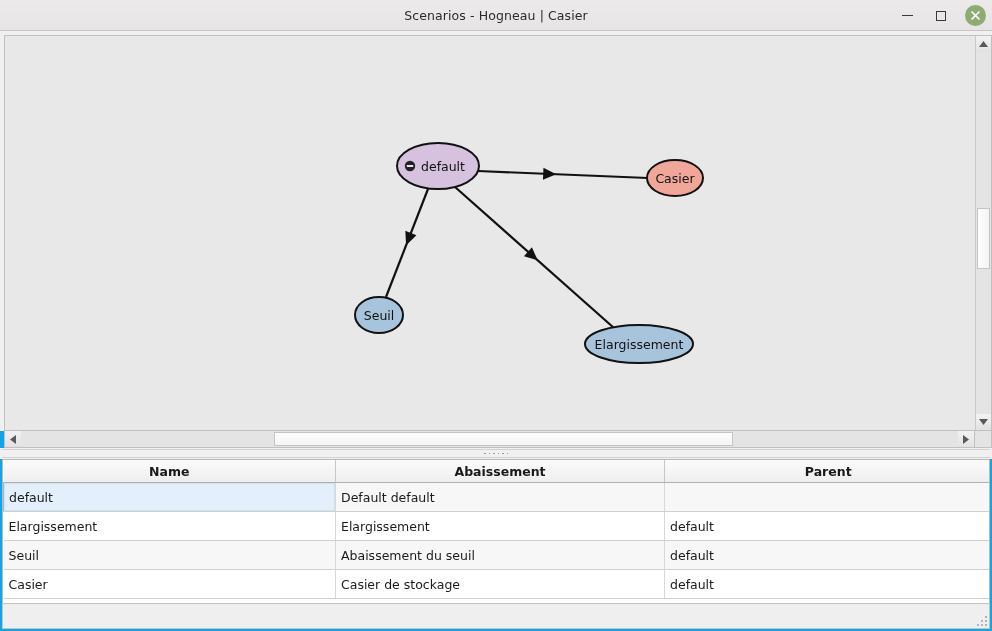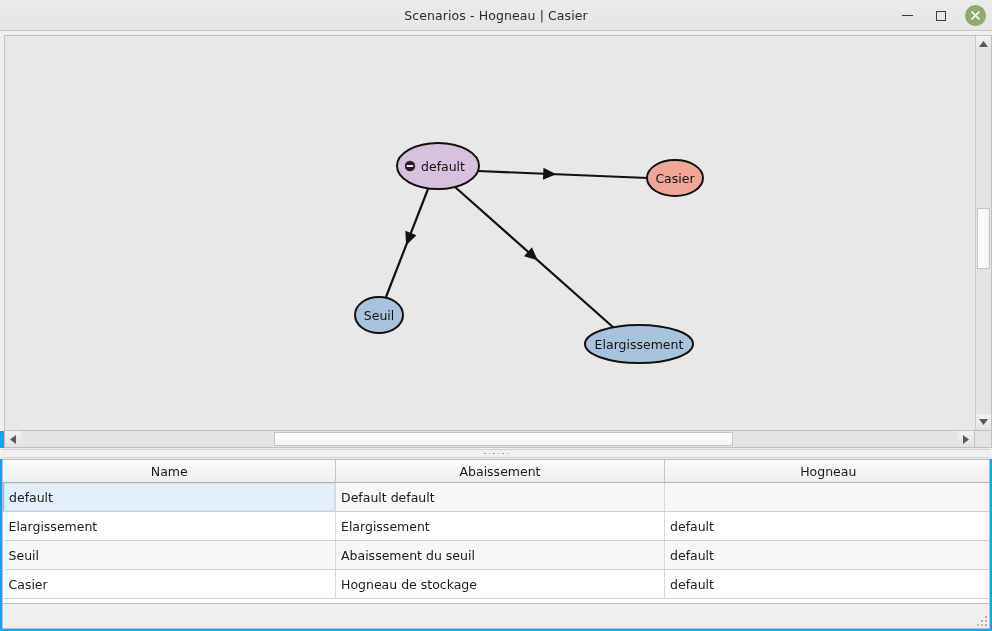--- a/index.html
+++ b/index.html
@@ -249,21 +249,21 @@
     border-collapse: collapse;
     width: 100%;
     table-layout: fixed;
     font-size: 12.5px;
   }
   table.grid th {
     height: 22px;
     background: linear-gradient(to bottom, #fbfbfb 0%, #eeeeee 100%);
     border-right: 1px solid #c6c6c6;
     border-bottom: 1px solid #b0b0b0;
-    font-weight: normal;
+    font-weight: bold;
     font-size: 12.5px;
     color: #1a1a1a;
     text-align: center;
     padding: 0;
   }
   table.grid th:last-child { border-right: none; }
   table.grid td {
     height: 29px;
     padding: 0 5px;
     border-right: 1px solid #d8d8d8;
@@ -420,42 +420,42 @@
     <table class="grid">
       <colgroup>
         <col style="width:332px">
         <col style="width:329px">
         <col style="width:327px">
       </colgroup>
       <thead>
         <tr>
           <th>Name</th>
           <th>Abaissement</th>
-          <th>Hogneau</th>
+          <th>Parent</th>
         </tr>
       </thead>
       <tbody id="table-body">
           <tr class="alt">
             <td class="selected-cell">default</td>
             <td>Default default</td>
             <td></td>
           </tr>
           <tr class="plain">
             <td>Elargissement</td>
             <td>Elargissement</td>
             <td>default</td>
           </tr>
           <tr class="alt">
             <td>Seuil</td>
             <td>Abaissement du seuil</td>
             <td>default</td>
           </tr>
           <tr class="plain">
             <td>Casier</td>
-            <td>Hogneau de stockage</td>
+            <td>Casier de stockage</td>
             <td>default</td>
           </tr>
         </tbody>
     </table>
     <div class="filler"></div>
   </div>
 
   <div class="statusbar">
     <span></span>
     <div class="resize-grip">

